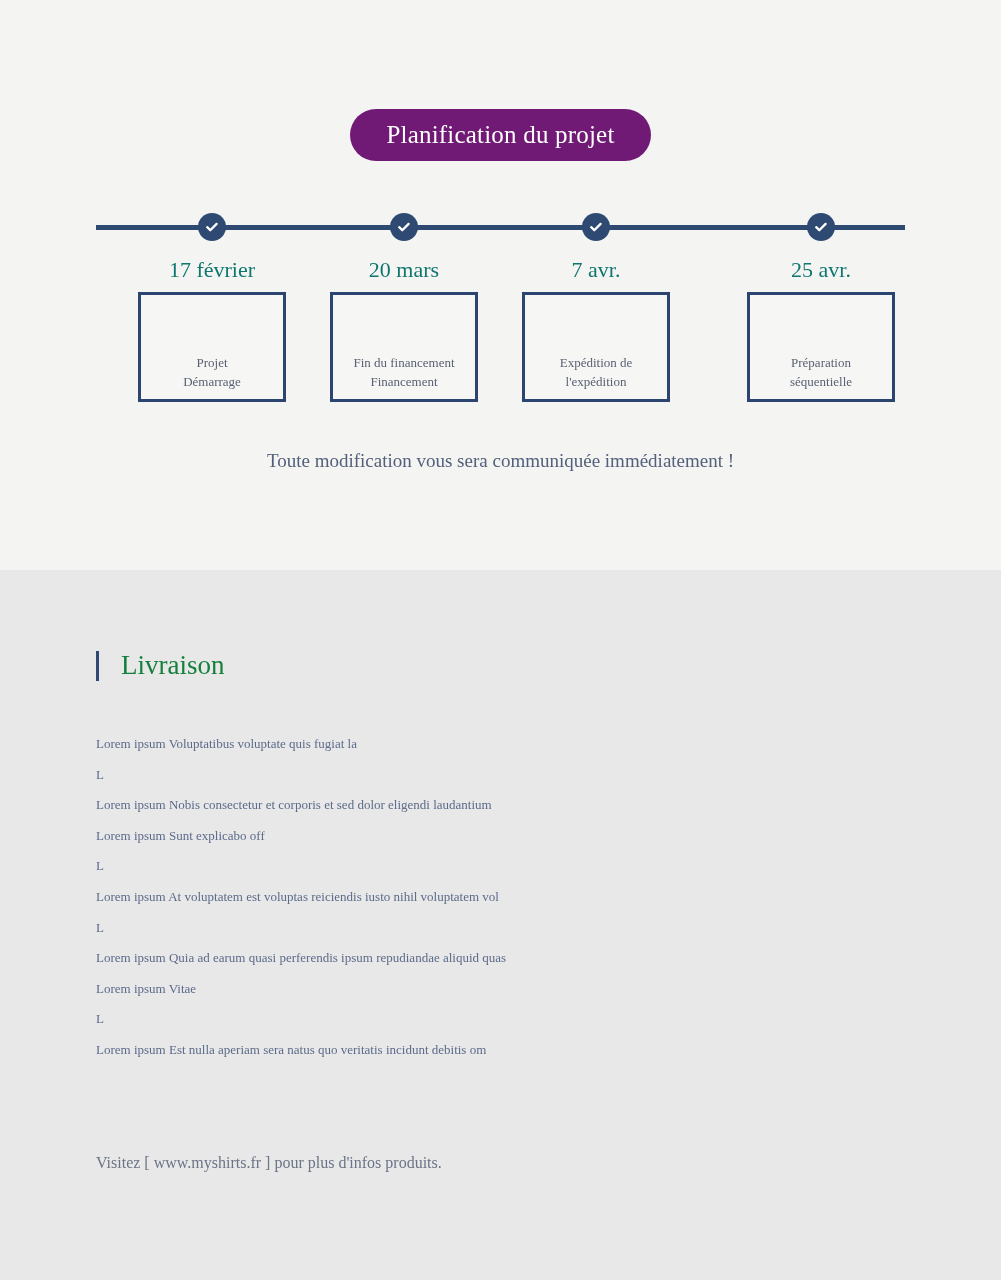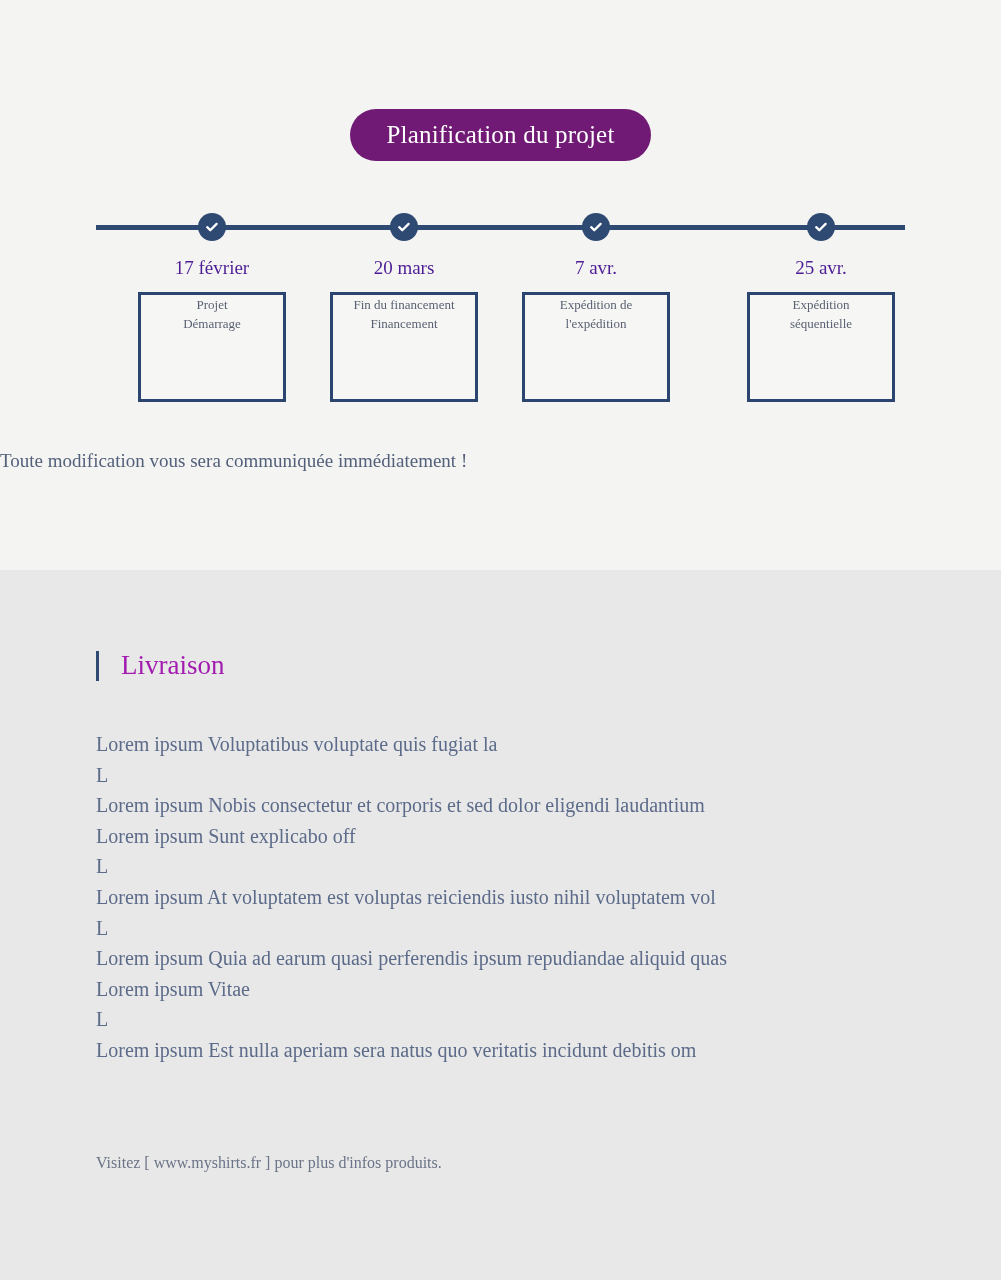--- a/index.html
+++ b/index.html
@@ -95,84 +95,84 @@
   }
   .marker svg {
     display: block;
   }
   .milestone-date {
     position: absolute;
     top: 257px;
     left: 0;
     width: 100%;
     text-align: center;
-    font-size: 19px;
-    color: #4c1d95;
+    font-size: 22px;
+    color: #0f766e;
   }
   .milestone-box {
     position: absolute;
     top: 292px;
     left: 50%;
     margin-left: -74px;
     width: 148px;
     height: 110px;
     border: 3px solid #2b4470;
     background: #f6f6f4;
     box-sizing: border-box;
     display: flex;
-    align-items: flex-start;
+    align-items: flex-end;
     justify-content: center;
     padding-bottom: 8px;
   }
   .milestone-box-text {
     width: 100%;
     text-align: center;
     font-size: 13px;
     line-height: 19px;
     color: #5a6173;
     white-space: pre-line;
     padding: 0 6px;
     box-sizing: border-box;
   }
 
   .timeline-note {
     position: absolute;
     left: 0;
     top: 450px;
     width: 1001px;
-    text-align: left;
+    text-align: center;
     font-size: 19px;
     color: #53607a;
   }
 
   
   .section-heading {
     position: absolute;
     left: 96px;
     top: 650px;
     display: flex;
     align-items: center;
   }
   .heading-bar {
     width: 3px;
     height: 30px;
     background: #2e4a72;
     margin-right: 22px;
   }
   .heading-text {
     font-size: 27px;
-    color: #a21caf;
+    color: #15803d;
   }
 
   .body-block {
     position: absolute;
     left: 96px;
     top: 729px;
     width: 830px;
-    font-size: 20px;
+    font-size: 13px;
     line-height: 30.6px;
     color: #5c6b8a;
   }
   .body-line {
     white-space: nowrap;
   }
 
   .footer-note {
     position: absolute;
     left: 96px;
@@ -233,21 +233,21 @@
           </div>
         </div>
         <div class="milestone" style="left: 731px;">
           <div class="marker">
             <svg width="16" height="16" viewBox="0 0 16 16">
               <path d="M3.2 8.2 L6.3 11.2 L12.6 4.9" fill="none" stroke="#ffffff" stroke-width="2.3" stroke-linecap="round" stroke-linejoin="round"></path>
             </svg>
           </div>
           <div class="milestone-date">25 avr.</div>
           <div class="milestone-box">
-            <div class="milestone-box-text">Expédition
+            <div class="milestone-box-text">Préparation
 séquentielle</div>
           </div>
         </div>
       </div>
   </div>
 
   <div class="timeline-note">Toute modification vous sera communiquée immédiatement !</div>
 
   <div class="section-heading">
     <div class="heading-bar"></div>

